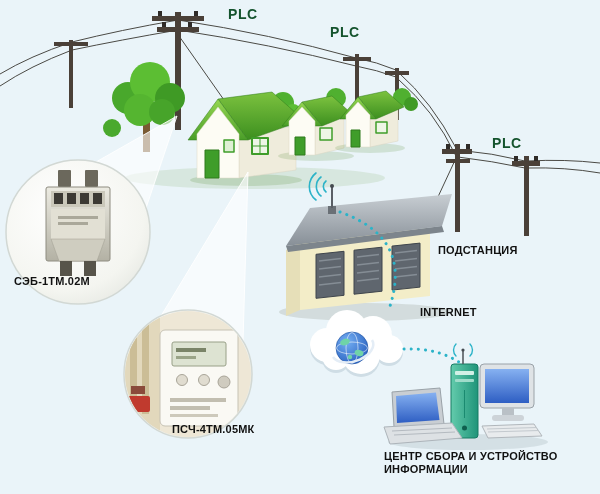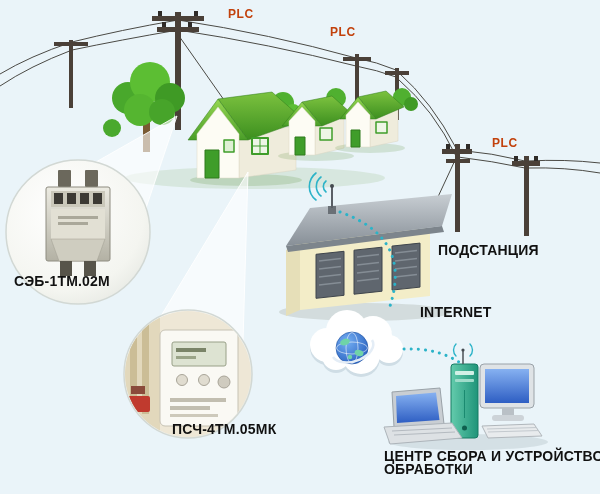--- a/index.html
+++ b/index.html
@@ -4,23 +4,23 @@
 <style>
   html,body{margin:0;padding:0;background:#ffffff;}
   .stage{
     position:relative;width:600px;height:494px;overflow:hidden;
     background:#eaf4f9;
     font-family:"Liberation Sans",sans-serif;
   }
   svg{position:absolute;left:0;top:0;}
   .label{
     position:absolute;font-weight:bold;color:#111111;
-    font-size:14px;line-height:13px;letter-spacing:.2px;white-space:nowrap;
+    font-size:11px;line-height:13px;letter-spacing:.2px;white-space:nowrap;
   }
-  .plc{color:#c2410c;font-size:12px;letter-spacing:.6px;}
+  .plc{color:#14532d;font-size:14px;letter-spacing:.6px;}
 </style>
 </head>
 <body>
 
 <div class="stage">
 
 <svg width="600" height="494" viewBox="0 0 600 494">
   <defs>
     <linearGradient id="roofG" x1="0" y1="0" x2="0" y2="1">
       <stop offset="0" stop-color="#96d652"></stop>
@@ -356,16 +356,16 @@
 </div>
 
 <div class="label" style="left:172px;top:423px">ПСЧ-4ТМ.05МК</div>
 
 <div class="label" style="left:438px;top:244px">ПОДСТАНЦИЯ</div>
 
 <div class="label" style="left:420px;top:306px">INTERNET</div>
 
 <div class="label" style="left:384px;top:450px">
   <div>ЦЕНТР СБОРА И УСТРОЙСТВО</div>
-  <div>ОБРАБОТКИ</div>
+  <div>ИНФОРМАЦИИ</div>
 </div>
 
 </div>
 
 </body></html>

